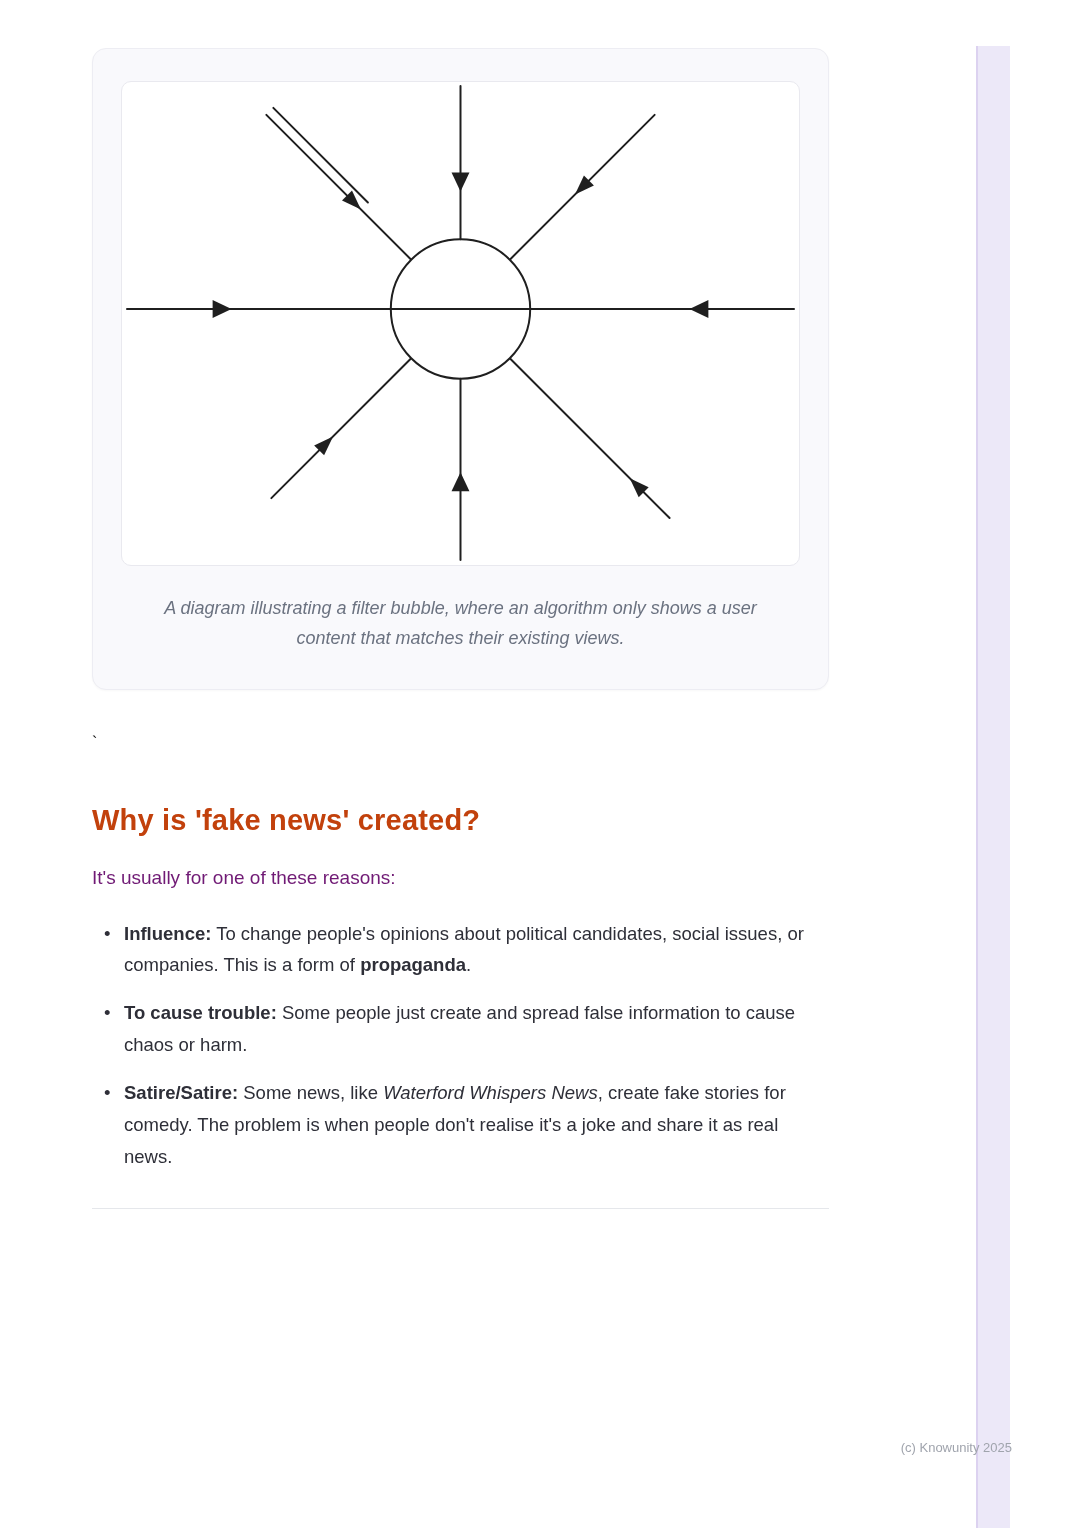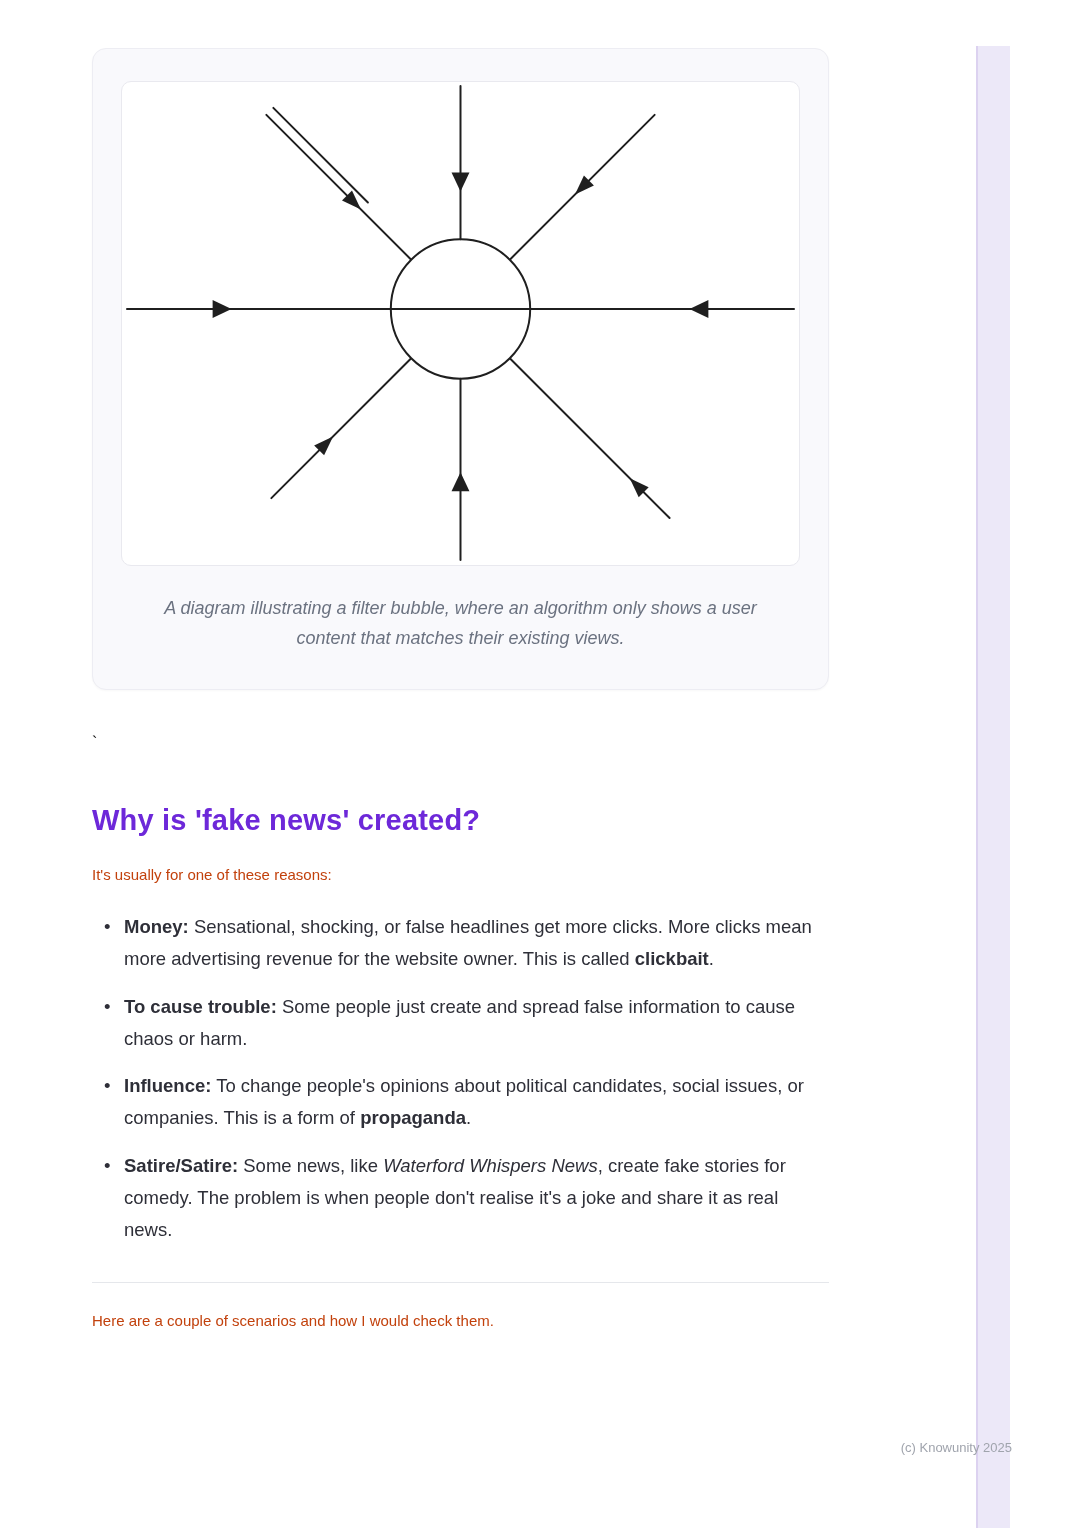--- a/index.html
+++ b/index.html
@@ -55,28 +55,28 @@
   .stray {
     margin: 44px 0 0;
     font-size: 16px;
     color: #111111;
     min-height: 20px;
   }
   .section-heading {
     margin: 50px 0 0;
     font-size: 29px;
     font-weight: 700;
-    color: #6d28d9;
+    color: #c2410c;
     letter-spacing: 0.2px;
   }
   .body-text {
     margin: 26px 0 0;
-    font-size: 15px;
+    font-size: 19px;
     line-height: 1.6;
-    color: #c2410c;
+    color: #701a75;
   }
   .bullet-list {
     margin: 24px 0 0;
     padding: 0;
     list-style: none;
   }
   .bullet-list li {
     position: relative;
     padding-left: 32px;
     margin: 0 0 16px;
@@ -151,28 +151,26 @@
       <figcaption class="figure-caption">A diagram illustrating a filter bubble, where an algorithm only shows a user content that matches their existing views.</figcaption>
     </figure>
 
     <p class="stray">`</p>
 
     <h2 class="section-heading">Why is 'fake news' created?</h2>
 
     <p class="body-text">It's usually for one of these reasons:</p>
 
     <ul class="bullet-list" id="bullet-list">
-        <li><strong>Money:</strong><span> Sensational, shocking, or false headlines get more clicks. More clicks mean more advertising revenue for the website owner. This is called </span><strong>clickbait</strong><span>.</span></li>
+        <li><strong>Influence:</strong><span> To change people's opinions about political candidates, social issues, or companies. This is a form of </span><strong>propaganda</strong><span>.</span></li>
         <li><strong>To cause trouble:</strong><span> Some people just create and spread false information to cause chaos or harm.</span></li>
-        <li><strong>Influence:</strong><span> To change people's opinions about political candidates, social issues, or companies. This is a form of </span><strong>propaganda</strong><span>.</span></li>
         <li><strong>Satire/Satire:</strong><span> Some news, like </span><em>Waterford Whispers News</em><span>, create fake stories for comedy. The problem is when people don't realise it's a joke and share it as real news.</span></li>
       </ul>
 
     <hr class="divider">
 
 
-    <p class="body-text">Here are a couple of scenarios and how I would check them.</p>
 
   </div>
 
   <div class="footer-credit">(c) Knowunity 2025</div>
 
 </div>
 
 </body></html>

